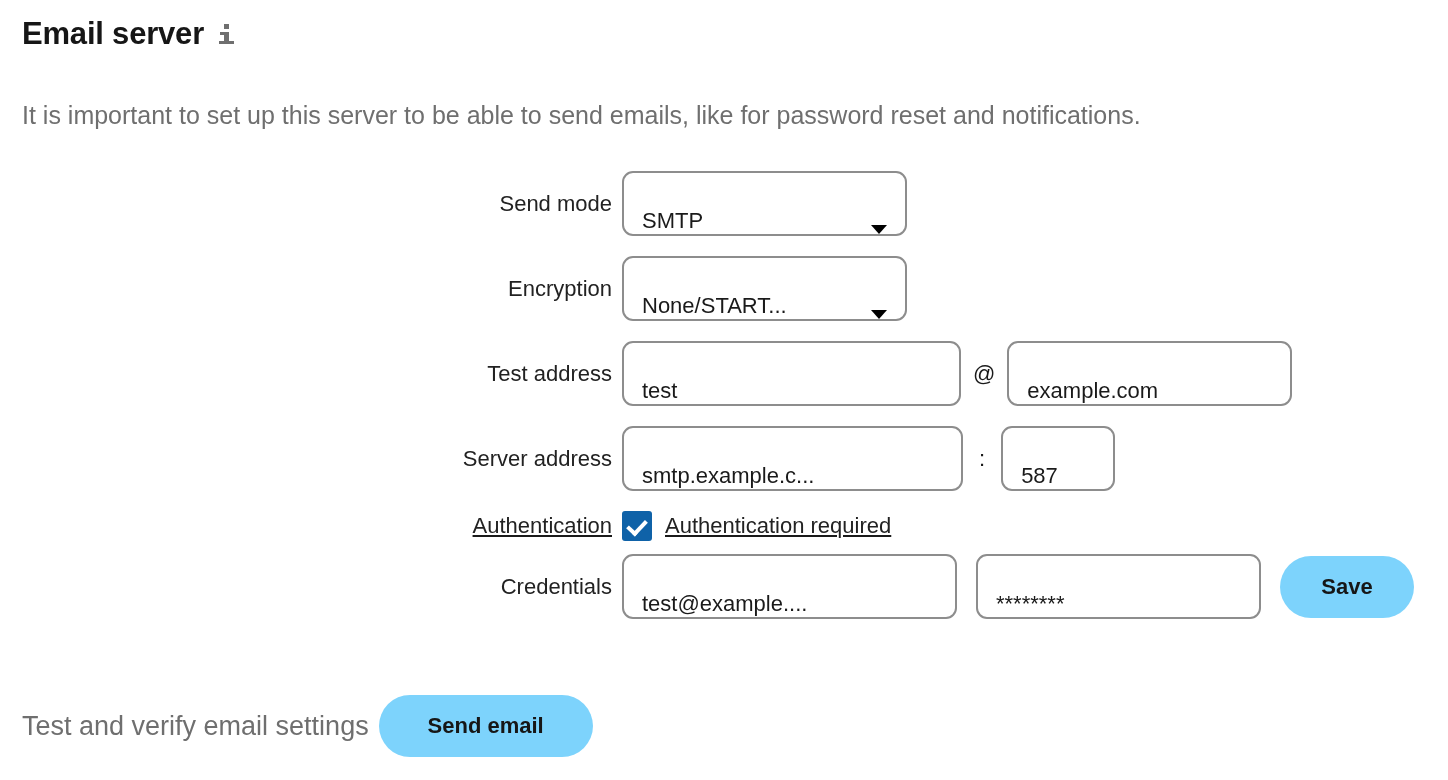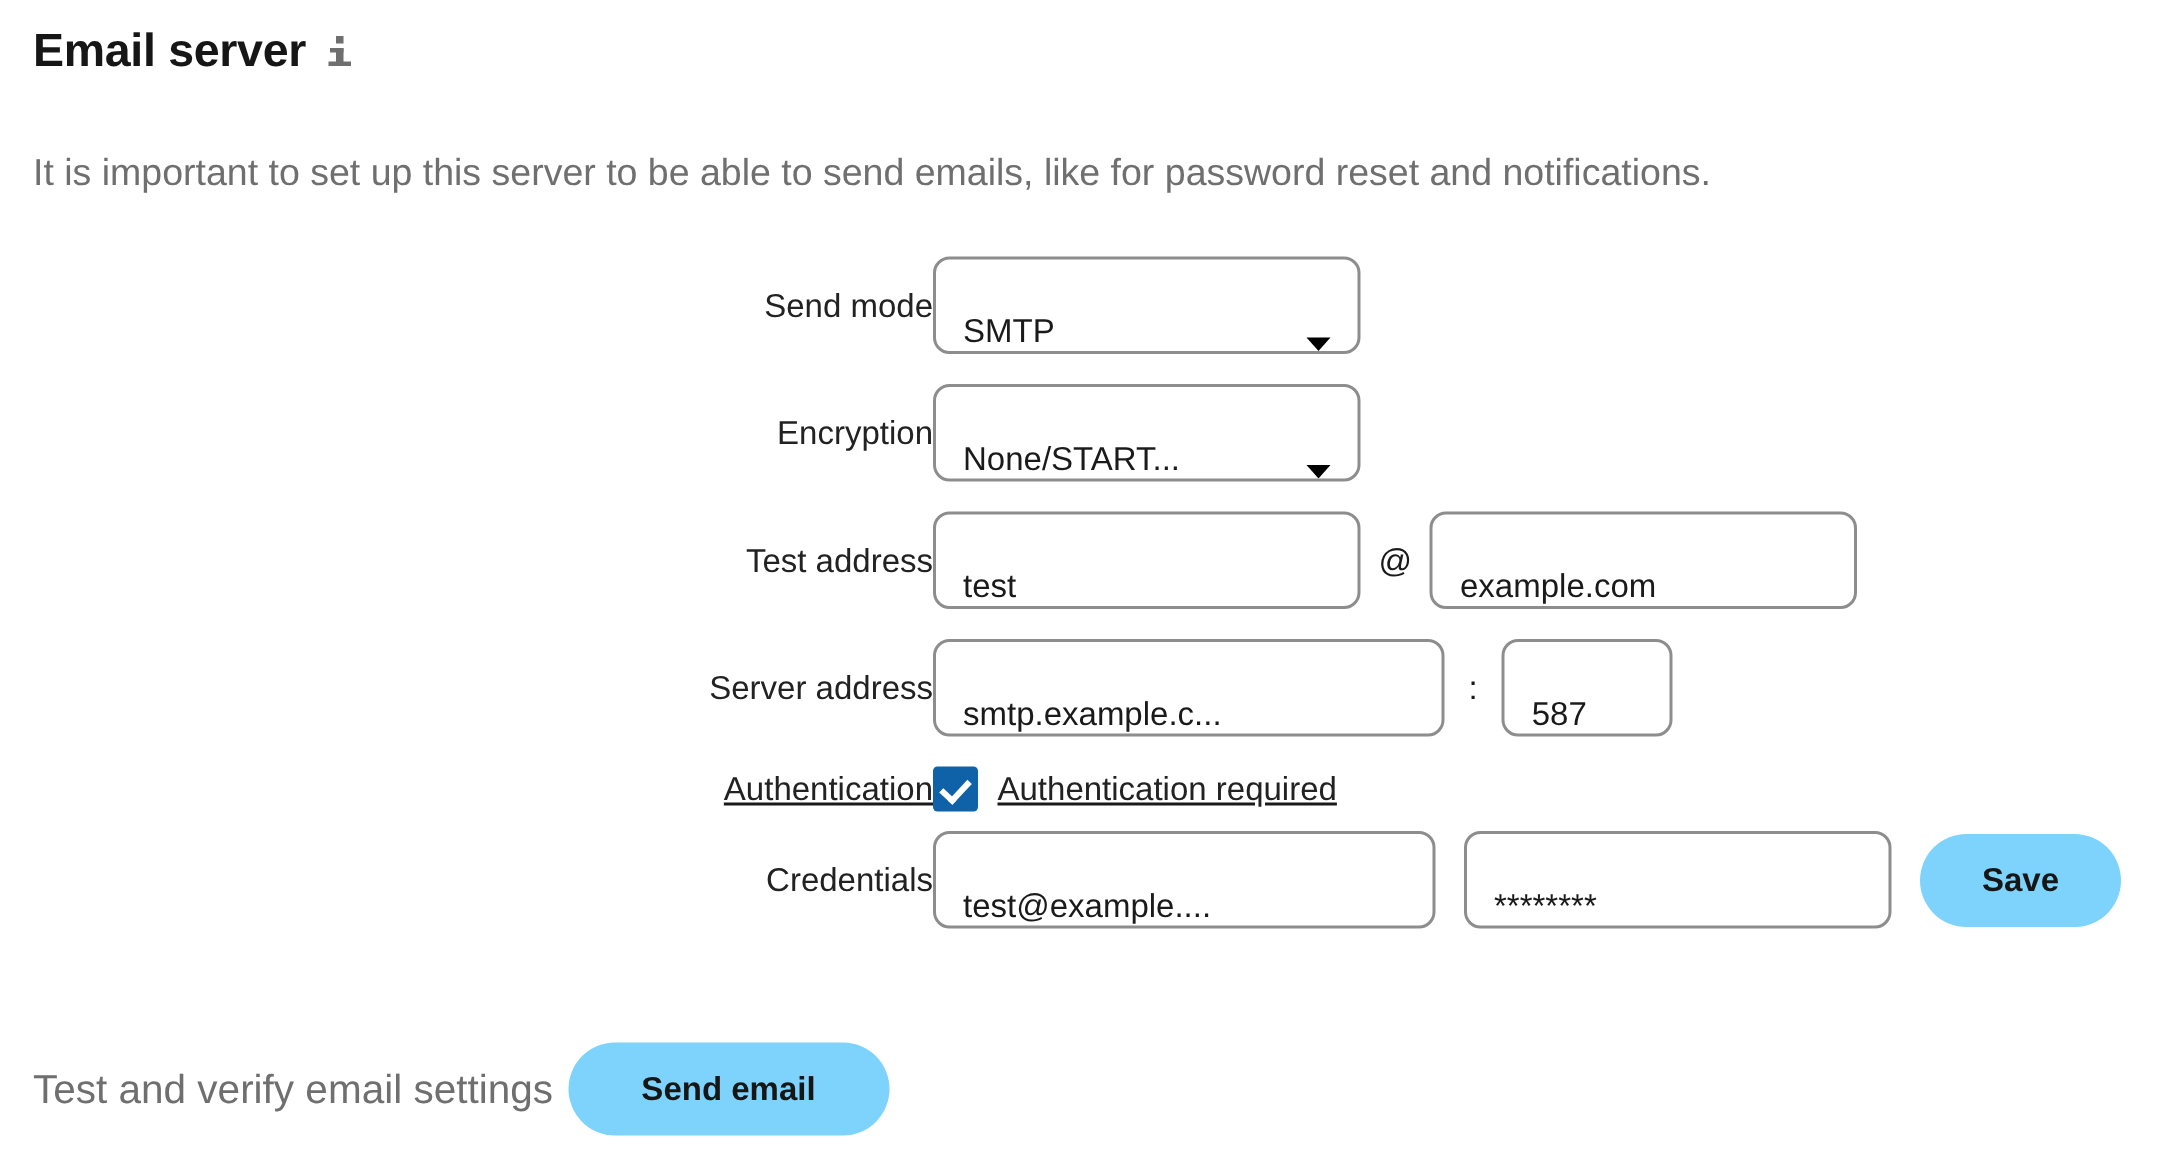--- a/index.html
+++ b/index.html
@@ -96,20 +96,21 @@
     align-items: center;
     margin-bottom: 20px;
   }
   .form-row.row-auth {
     margin-bottom: 13px;
     text-decoration: underline;
   }
   .row-label {
     width: 622px;
     text-align: right;
+    padding-right: 10px;
     box-sizing: border-box;
     font-size: 22px;
     color: #222222;
     white-space: nowrap;
   }
 
   .control {
     box-sizing: border-box;
     height: 65px;
     border: 2px solid #8d8d8d;
@@ -139,21 +140,21 @@
     height: 0;
     border-left: 8px solid transparent;
     border-right: 8px solid transparent;
     border-top: 9px solid #000000;
     margin-left: 10px;
     flex: 0 0 auto;
   }
   .control.textbox {
     cursor: text;
   }
-  .w-local     { width: 285px; }
+  .w-local     { width: 339px; }
   .w-domain    { width: 285px; }
   .w-server    { width: 341px; }
   .w-port      { width: 114px; }
   .w-user      { width: 335px; }
   .w-password  { width: 285px; }
 
   .separator {
     font-size: 22px;
     color: #1a1a1a;
     padding: 0 12px;

